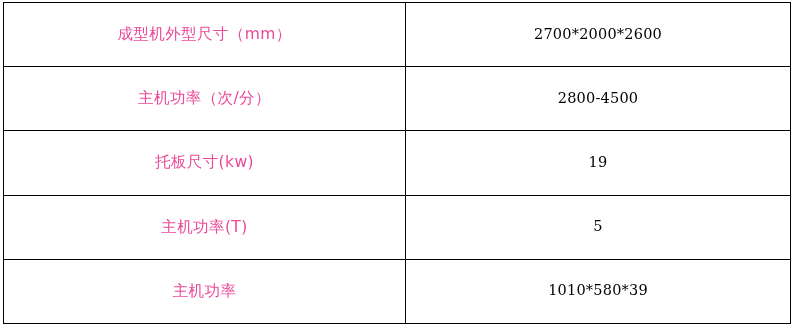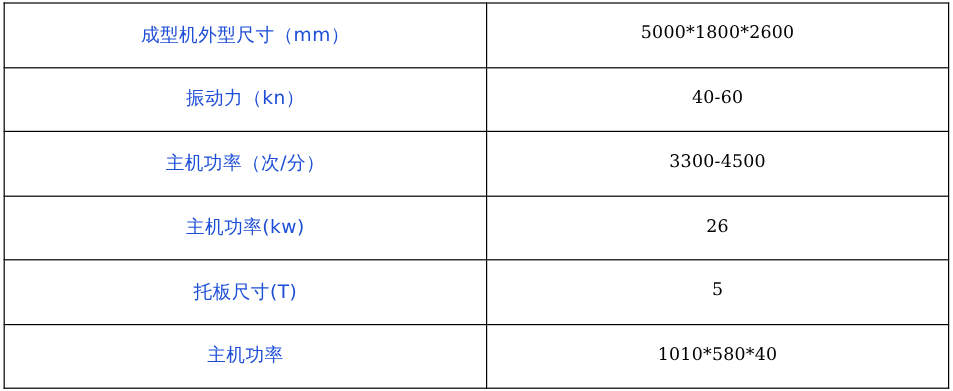--- a/index.html
+++ b/index.html
@@ -36,57 +36,53 @@
     text-align: center;
     vertical-align: middle;
     background: #ffffff;
     line-height: 1.1;
   }
 
   td.col-param {
     width: 401px;
     font-family: "DejaVu Sans", "Liberation Sans", sans-serif;
     font-size: 15.5px;
-    color: #1d4ed8;
+    color: #ec4899;
     letter-spacing: 0.4px;
   }
 
   td.col-value {
     width: 384px;
     font-family: "DejaVu Serif", "Liberation Serif", serif;
     font-size: 14.5px;
     color: #000000;
     letter-spacing: 0.2px;
   }
 </style>
 </head>
 <body>
 
 <div id="spec-table-wrap">
   <table class="spec-table">
     <tbody>
       <tr>
         <td class="col-param">成型机外型尺寸（mm）</td>
-        <td class="col-value">5000*1800*2600</td>
-      </tr>
-      <tr>
-        <td class="col-param">振动力（kn）</td>
-        <td class="col-value">40-60</td>
+        <td class="col-value">2700*2000*2600</td>
       </tr>
       <tr>
         <td class="col-param">主机功率（次/分）</td>
-        <td class="col-value">3300-4500</td>
+        <td class="col-value">2800-4500</td>
       </tr>
       <tr>
-        <td class="col-param">主机功率(kw)</td>
-        <td class="col-value">26</td>
+        <td class="col-param">托板尺寸(kw)</td>
+        <td class="col-value">19</td>
       </tr>
       <tr>
-        <td class="col-param">托板尺寸(T)</td>
+        <td class="col-param">主机功率(T)</td>
         <td class="col-value">5</td>
       </tr>
       <tr>
         <td class="col-param">主机功率</td>
-        <td class="col-value">1010*580*40</td>
+        <td class="col-value">1010*580*39</td>
       </tr>
     </tbody>
   </table>
 </div>
 
 </body></html>

